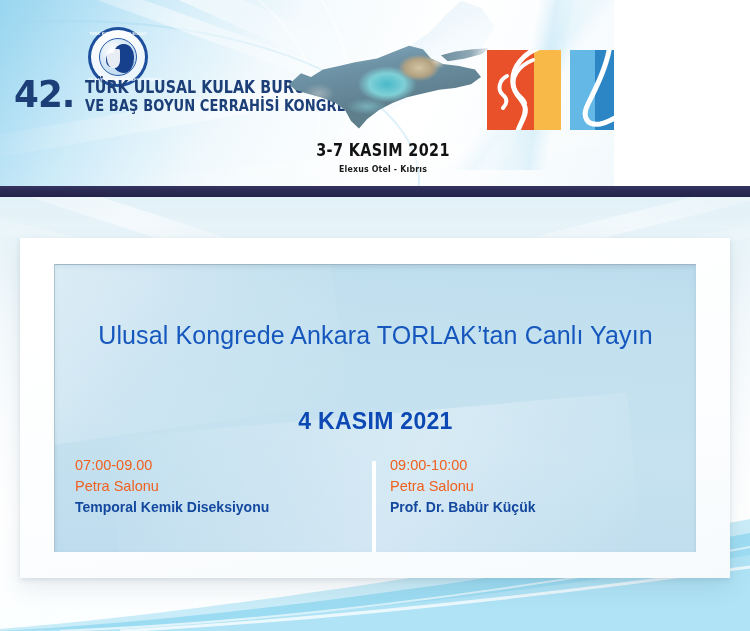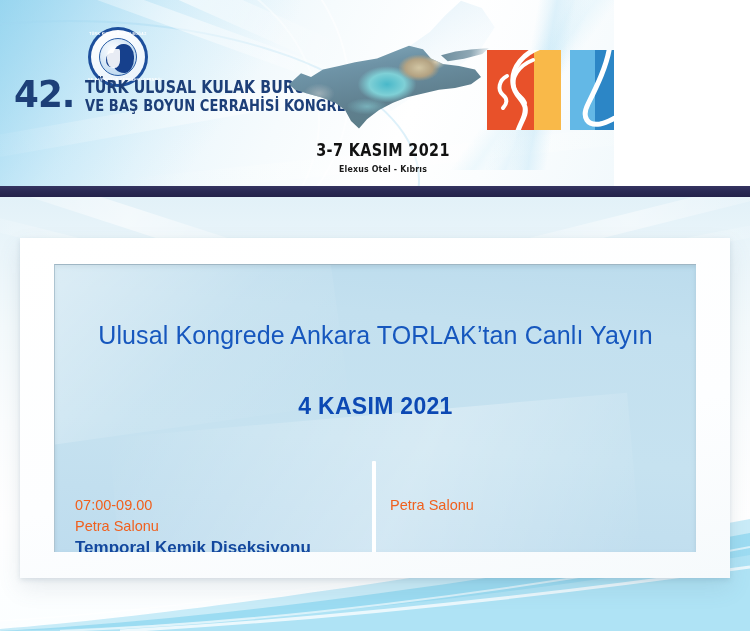--- a/index.html
+++ b/index.html
@@ -301,48 +301,47 @@
   .event-title {
     position:absolute; left:0; right:0; top:56px;
     text-align:center;
     font-size:25px;
     font-weight:500;
     color:#1657BE;
     letter-spacing:.1px;
     white-space:nowrap;
   }
   .event-date {
-    position:absolute; left:0; right:0; top:128px;
+    position:absolute; left:0; right:0; top:143px;
     text-align:center;
     font-size:23px;
     font-weight:bold;
     color:#0C49B4;
     letter-spacing:.3px;
   }
 
   .sessions {
     position:absolute; left:0; top:190px;
     width:642px; height:98px;
   }
   .session {
     position:absolute; top:0;
     width:290px;
-    margin-top:40px;
   }
   .session.left  { left:20px; }
   .session.right { left:335px; }
   .s-time, .s-room {
     font-size:14.5px;
     font-weight:500;
     color:#F0601E;
     line-height:21px;
     white-space:nowrap;
   }
   .s-title, .s-speaker {
-    font-size:17px;
+    font-size:14px;
     font-weight:bold;
     color:#13489E;
     line-height:21px;
     white-space:nowrap;
   }
   .divider {
     position:absolute; left:317px; top:6px;
     width:4px; height:96px;
     background:#ffffff;
     border-radius:1px;
@@ -456,20 +455,22 @@
 
         <div class="session left">
           <div class="s-time">07:00-09.00</div>
           <div class="s-room">Petra Salonu</div>
           <div class="s-title">Temporal Kemik Diseksiyonu</div>
         </div>
 
         <div class="divider"></div>
 
         <div class="session right">
+          <div class="s-time">09:00-10:00</div>
           <div class="s-room">Petra Salonu</div>
+          <div class="s-speaker">Prof. Dr. Babür Küçük</div>
         </div>
 
       </div>
     </div>
   </div>
 
 </div>
 
 </body></html>

